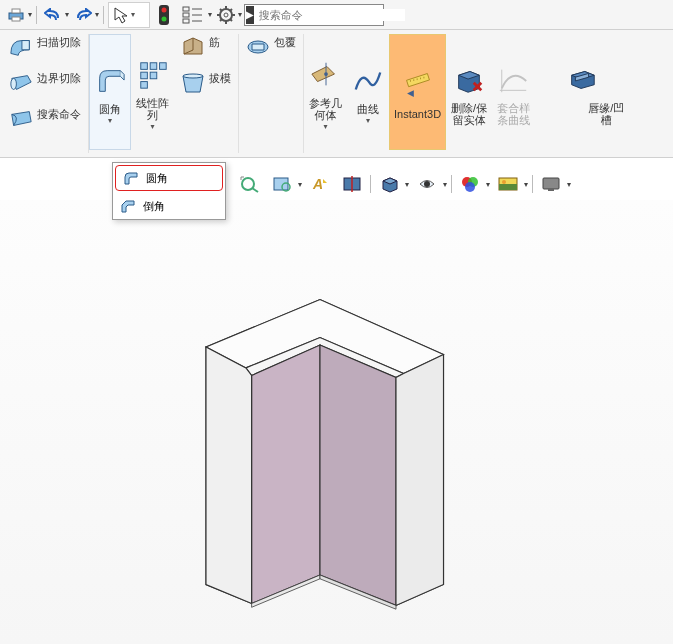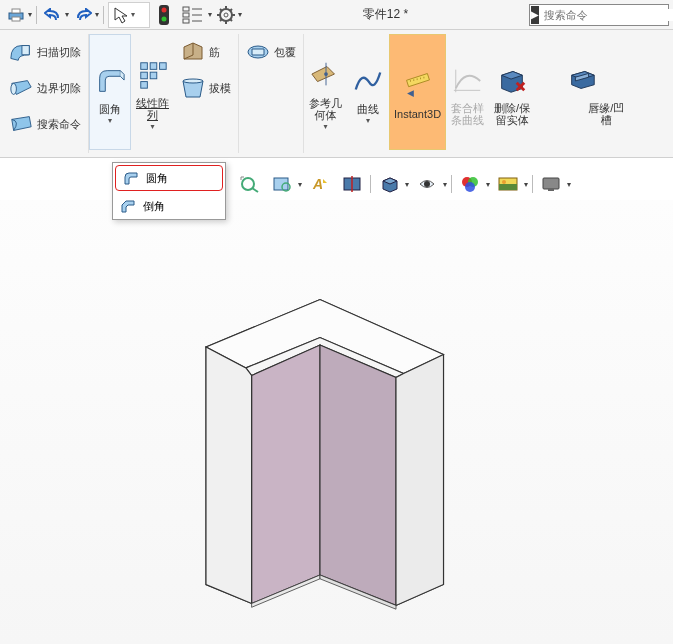--- a/index.html
+++ b/index.html
@@ -88,21 +88,21 @@
       text-align:center;
       line-height:1.1;
       height: 116px;
     }
     .rbig.selected { background:#fdba74; border-color:#e8c870; }
     .rbig .icon { width:32px; height:40px; display:flex;align-items:center;justify-content:center; }
     .rbig .lbl { margin-top:2px; font-size:11px; color:#333; }
     .rbig.dimmed .lbl { color:#aaa; }
     .rbig .dd { font-size:8px; color:#555; margin-top:2px;}
     .rmed {
-      display:flex; align-items:center; gap:4px;
+      display:flex; gap:4px;
       height:36px; padding: 0 4px;
       cursor:pointer; border:1px solid transparent;
     }
     .rmed .icon { width:24px;height:24px;display:flex;align-items:center;justify-content:center; }
     .rmed .lbl { font-size:11px; color:#333; }
     .col3 { display:flex; flex-direction:column; gap:0; }
     
     .dropdown {
       position:absolute;
       left:112px; top:162px;
@@ -216,21 +216,20 @@
           <line x1="16" y1="10" x2="19" y2="10"></line>
           <line x1="4" y1="4" x2="6" y2="6"></line>
           <line x1="14" y1="14" x2="16" y2="16"></line>
           <line x1="16" y1="4" x2="14" y2="6"></line>
           <line x1="4" y1="16" x2="6" y2="14"></line>
         </g>
       </svg>
   </div>
   <span class="vdd">▾</span>
 
-  <div class="title-area">零件12 *</div>
 
   <div class="search-box">
     <div class="search-ico">▶</div>
     <input class="search-input" placeholder="搜索命令" style="">
   </div>
 </div>
 
 <div class="ribbon">
 
   <div class="rgroup">
@@ -282,21 +281,21 @@
           <g fill="#a8d0ee" stroke="#2a5a88">
             <rect x="4" y="4" width="7" height="7"></rect>
             <rect x="14" y="4" width="7" height="7"></rect>
             <rect x="24" y="4" width="7" height="7"></rect>
             <rect x="4" y="14" width="7" height="7"></rect>
             <rect x="14" y="14" width="7" height="7"></rect>
             <rect x="4" y="24" width="7" height="7"></rect>
           </g>
         </svg>
     </div>
-    <div class="lbl" style="white-space:pre;text-decoration:underline;">线性阵
+    <div class="lbl" style="white-space:pre;">线性阵
 列</div>
     <div class="dd">▾</div>
   </div>
 
   <div class="rgroup">
     <div class="col3">
       <div class="rmed">
         <div class="icon">
           <svg width="24" height="22" viewBox="0 0 24 22">
               <path d="M3 18 L3 6 12 2 21 6 21 18 Z" fill="#c8b088" stroke="#7a5a30"></path>
@@ -364,47 +363,47 @@
             <line x1="18" y1="8" x2="18" y2="10"></line>
             <line x1="22" y1="7" x2="22" y2="9"></line>
             <line x1="26" y1="6" x2="26" y2="8"></line>
           </g>
           <path d="M6 26 L14 22 14 30 Z" fill="#406090"></path>
         </svg>
     </div>
     <div class="lbl">Instant3D</div>
   </div>
 
-  <div class="rbig dimmed">
-    <div class="icon">
-      <svg width="34" height="30" viewBox="0 0 34 30" opacity="0.35">
-          <path d="M4 24 Q14 2 30 16" fill="none" stroke="#666" stroke-width="2"></path>
-          <line x1="4" y1="4" x2="4" y2="28" stroke="#666"></line>
-          <line x1="2" y1="26" x2="30" y2="26" stroke="#666"></line>
-        </svg>
-    </div>
-    <div class="lbl" style="white-space:pre;">套合样
-条曲线</div>
-  </div>
-
   <div class="rbig">
     <div class="icon">
       <svg width="34" height="30" viewBox="0 0 34 30">
           <path d="M6 10 L18 6 28 10 28 24 16 28 6 24 Z" fill="#3a6aa0" stroke="#203858"></path>
           <path d="M18 6 L28 10 16 14 6 10 Z" fill="#5a8ac0" stroke="#203858"></path>
           <g stroke="#c02020" stroke-width="3">
             <line x1="22" y1="18" x2="30" y2="26"></line>
             <line x1="30" y1="18" x2="22" y2="26"></line>
           </g>
         </svg>
     </div>
     <div class="lbl" style="white-space:pre;">删除/保
 留实体</div>
   </div>
 
+  <div class="rbig dimmed">
+    <div class="icon">
+      <svg width="34" height="30" viewBox="0 0 34 30" opacity="0.35">
+          <path d="M4 24 Q14 2 30 16" fill="none" stroke="#666" stroke-width="2"></path>
+          <line x1="4" y1="4" x2="4" y2="28" stroke="#666"></line>
+          <line x1="2" y1="26" x2="30" y2="26" stroke="#666"></line>
+        </svg>
+    </div>
+    <div class="lbl" style="white-space:pre;">套合样
+条曲线</div>
+  </div>
+
   <div class="rbig last">
     <div class="icon">
       <svg width="34" height="30" viewBox="0 0 34 30">
           <path d="M6 10 L20 6 30 10 30 20 16 24 6 20 Z" fill="#3a6aa0" stroke="#203858"></path>
           <path d="M20 6 L30 10 16 14 6 10 Z" fill="#5a8ac0" stroke="#203858"></path>
           <path d="M10 12 L24 8 24 12 10 16 Z" fill="#8ab0d8" stroke="#203858"></path>
         </svg>
     </div>
     <div class="lbl" style="white-space:pre;margin-left:48px;">唇缘/凹
 槽</div>

